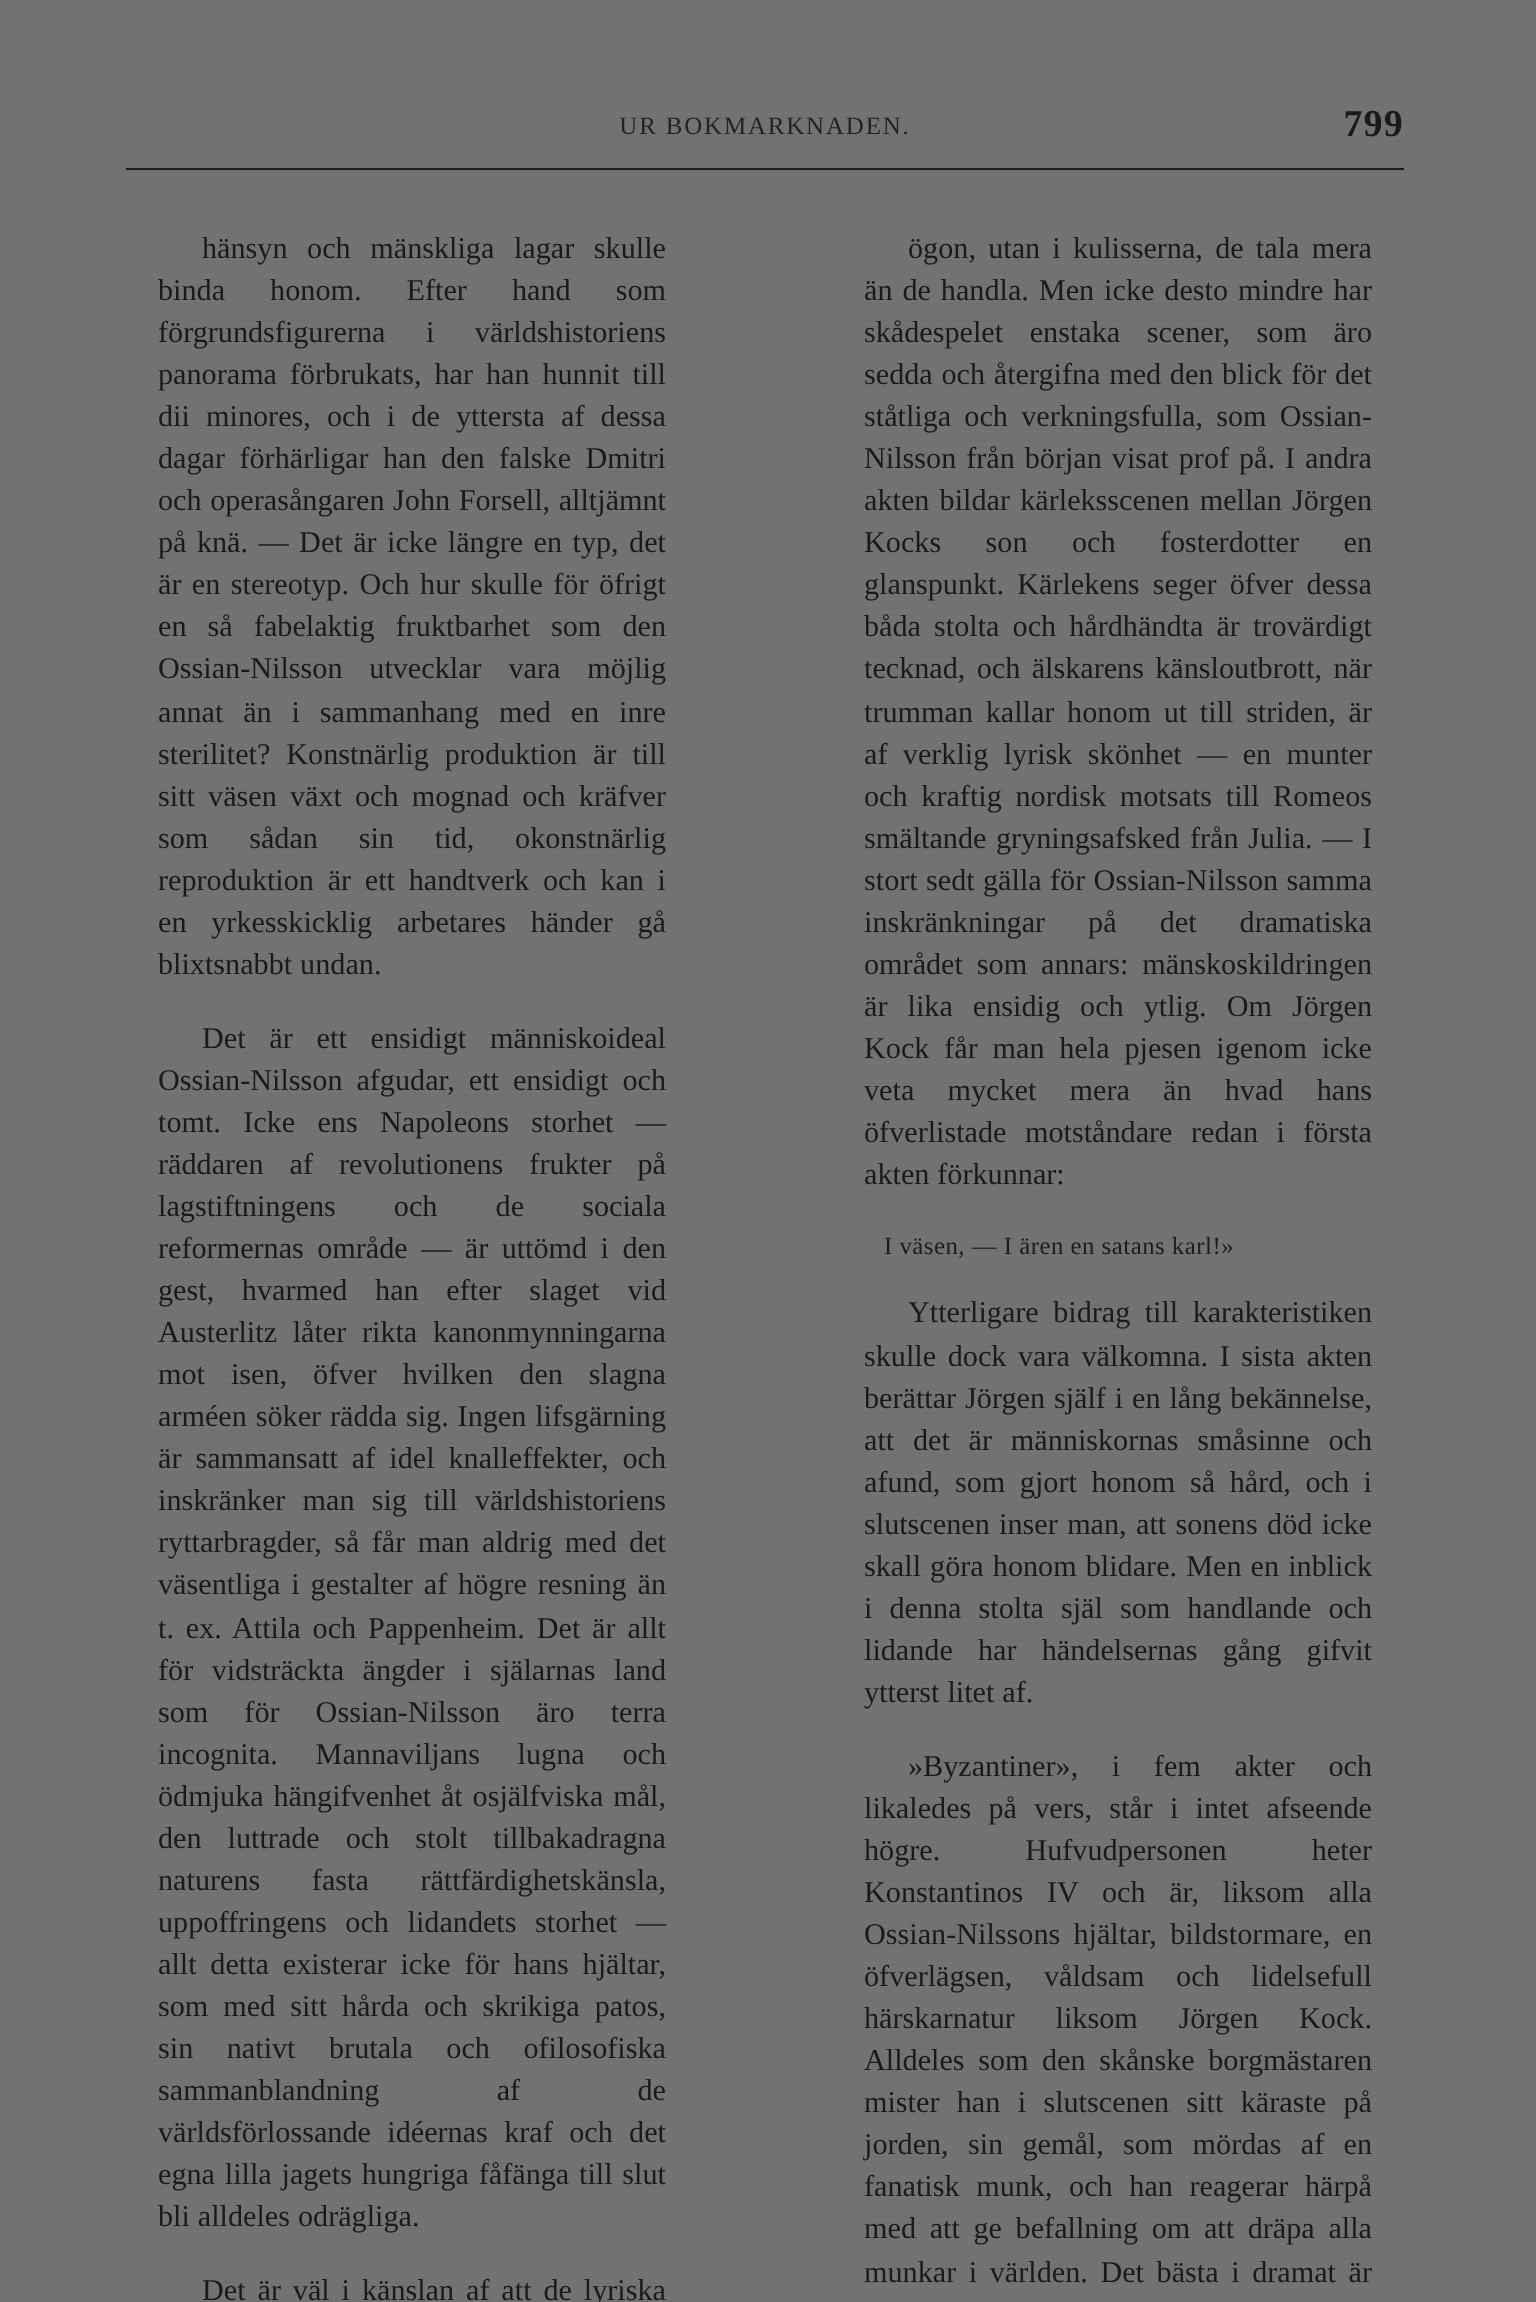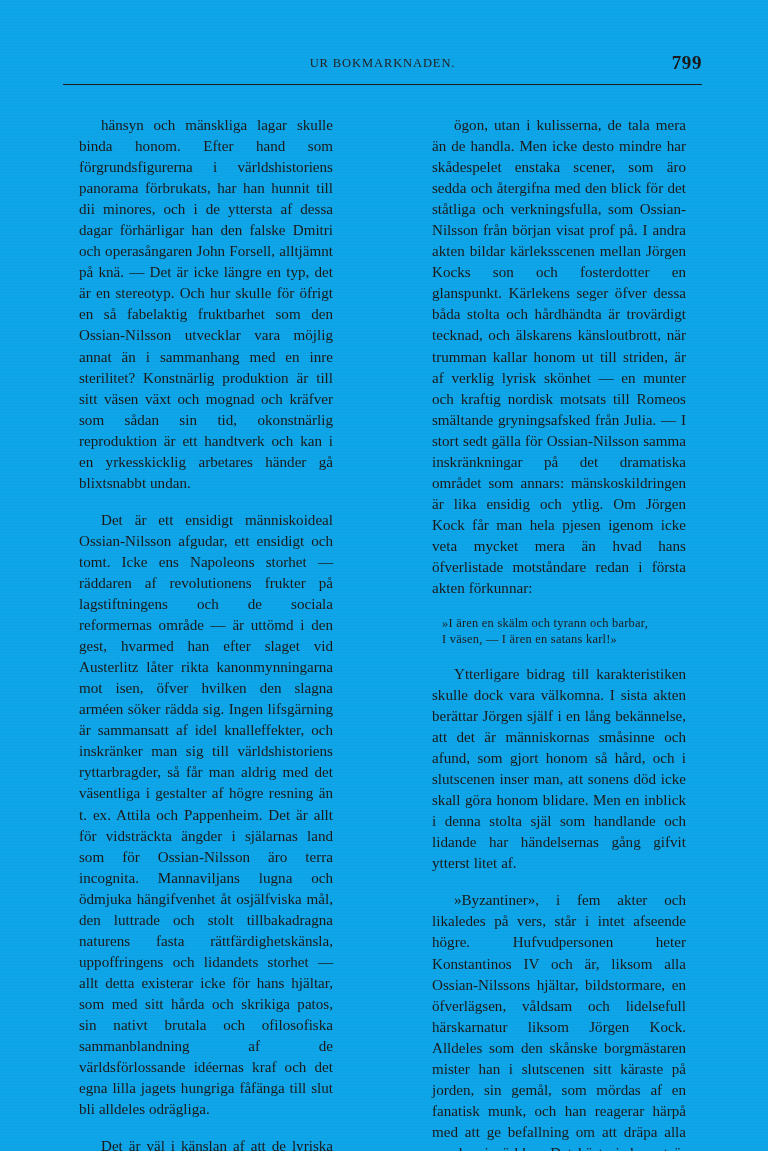--- a/index.html
+++ b/index.html
@@ -14,21 +14,21 @@
     color: #1a1a1a;
     position: relative;
     overflow: hidden;
   }
 
   .page {
     position: absolute;
     left: 0; top: 0;
     width: 768px;
     height: 1151px;
-    background: #0ea5e9;
+    background: #737373;
   }
 
   
   .running-head {
     position: absolute;
     left: 63px;
     top: 56px;
     width: 639px;
     height: 26px;
   }
@@ -129,21 +129,20 @@
     <div class="col col-left">
       <p>hänsyn och mänskliga lagar skulle binda honom. Efter hand som förgrundsfigurerna i världshistoriens panorama förbrukats, har han hunnit till dii minores, och i de yttersta af dessa dagar förhärligar han den falske Dmitri och operasångaren John Forsell, alltjämnt på knä. — Det är icke längre en typ, det är en stereotyp. Och hur skulle för öfrigt en så fabelaktig fruktbarhet som den Ossian-Nilsson utvecklar vara möjlig annat än i sammanhang med en inre sterilitet? Konstnärlig produktion är till sitt väsen växt och mognad och kräfver som sådan sin tid, okonstnärlig reproduktion är ett handtverk och kan i en yrkesskicklig arbetares händer gå blixtsnabbt undan.</p>
       <p>Det är ett ensidigt människoideal Ossian-Nilsson afgudar, ett ensidigt och tomt. Icke ens Napoleons storhet — räddaren af revolutionens frukter på lagstiftningens och de sociala reformernas område — är uttömd i den gest, hvarmed han efter slaget vid Austerlitz låter rikta kanonmynningarna mot isen, öfver hvilken den slagna arméen söker rädda sig. Ingen lifsgärning är sammansatt af idel knalleffekter, och inskränker man sig till världshistoriens ryttarbragder, så får man aldrig med det väsentliga i gestalter af högre resning än t. ex. Attila och Pappenheim. Det är allt för vidsträckta ängder i själarnas land som för Ossian-Nilsson äro terra incognita. Mannaviljans lugna och ödmjuka hängifvenhet åt osjälfviska mål, den luttrade och stolt tillbakadragna naturens fasta rättfärdighetskänsla, uppoffringens och lidandets storhet — allt detta existerar icke för hans hjältar, som med sitt hårda och skrikiga patos, sin nativt brutala och ofilosofiska sammanblandning af de världsförlossande idéernas kraf och det egna lilla jagets hungriga fåfänga till slut bli alldeles odrägliga.</p>
       <p>Det är väl i känslan af att de lyriska variationerna på detta enda tema måste ha några gränser, som Ossian-Nilsson sökt sig öfver till dramat för att på detta område finna förnyelse för sin trots allt starka och liffulla talang. Han har i versdramat »Jörgen Kock» visat, att han äfven här har afgjorda möjligheter. Djupare dramatisk utveckling saknas visserligen, och tekniska ofullkomligheter äro genomgående märkbara: det hufvudsakliga i det psykologiska förloppet har icke kommit in på scenen, figurerna lefva icke sitt intensivaste lif inför våra</p>
     </div>
 
     <div class="col col-right">
       <p>ögon, utan i kulisserna, de tala mera än de handla. Men icke desto mindre har skådespelet enstaka scener, som äro sedda och återgifna med den blick för det ståtliga och verkningsfulla, som Ossian-Nilsson från början visat prof på. I andra akten bildar kärleksscenen mellan Jörgen Kocks son och fosterdotter en glanspunkt. Kärlekens seger öfver dessa båda stolta och hårdhändta är trovärdigt tecknad, och älskarens känsloutbrott, när trumman kallar honom ut till striden, är af verklig lyrisk skönhet — en munter och kraftig nordisk motsats till Romeos smältande gryningsafsked från Julia. — I stort sedt gälla för Ossian-Nilsson samma inskränkningar på det dramatiska området som annars: mänskoskildringen är lika ensidig och ytlig. Om Jörgen Kock får man hela pjesen igenom icke veta mycket mera än hvad hans öfverlistade motståndare redan i första akten förkunnar:</p>
 
       <div class="verse">
-        <div class="v-first">»I ären en skälm och tyrann och barbar,</div>
         <div>I väsen, — I ären en satans karl!»</div>
       </div>
 
       <p>Ytterligare bidrag till karakteristiken skulle dock vara välkomna. I sista akten berättar Jörgen själf i en lång bekännelse, att det är människornas småsinne och afund, som gjort honom så hård, och i slutscenen inser man, att sonens död icke skall göra honom blidare. Men en inblick i denna stolta själ som handlande och lidande har händelsernas gång gifvit ytterst litet af.</p>
       <p>»Byzantiner», i fem akter och likaledes på vers, står i intet afseende högre. Hufvudpersonen heter Konstantinos IV och är, liksom alla Ossian-Nilssons hjältar, bildstormare, en öfverlägsen, våldsam och lidelsefull härskarnatur liksom Jörgen Kock. Alldeles som den skånske borgmästaren mister han i slutscenen sitt käraste på jorden, sin gemål, som mördas af en fanatisk munk, och han reagerar härpå med att ge befallning om att dräpa alla munkar i världen. Det bästa i dramat är kärleksscenen med Teofano, där hans vildt och ohejdadt forsande vältalighet verkligen rycker en med sig och låter en tro på hans lidelse. Eljest finnes där icke mycket hvarken af byzantinsk stämning eller af mänskoskildring öfverhufvud. I några scener satiriseras uppkomlingsväsendet med en</p>
     </div>
 
   </div>
 
   <div class="grain"></div>

